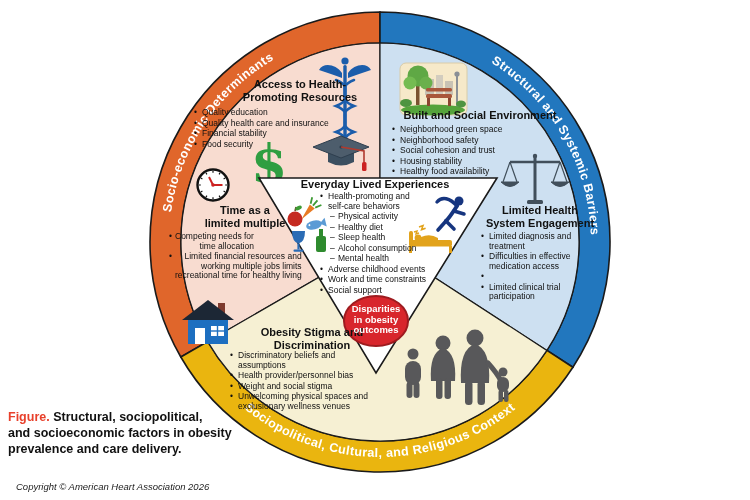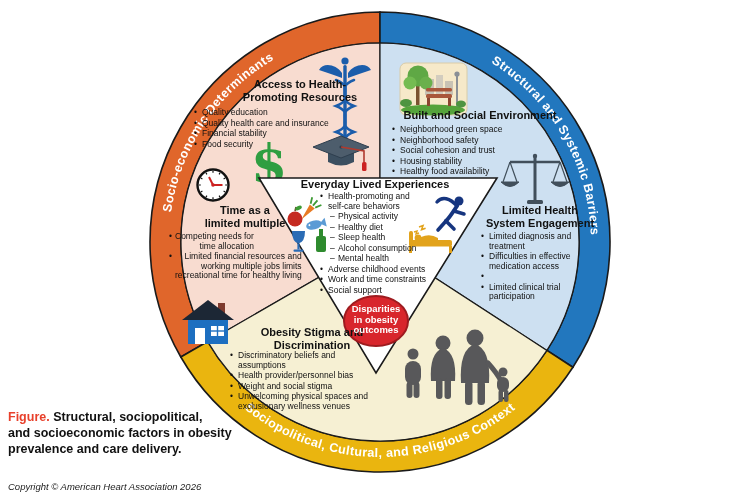--- a/index.html
+++ b/index.html
@@ -346,16 +346,16 @@
 in obesity
 outcomes</div>
 
   <div class="blk caption" style="left:8px;top:410px;">
     <span class="fig-label">Figure.</span>
     <span class="fig-text">Structural, sociopolitical,
 and socioeconomic factors in obesity
 prevalence and care delivery.</span>
   </div>
 
-  <div class="blk copyright" style="left:8px;top:481px;">Copyright © American Heart Association 2026</div>
+  <div class="blk copyright" style="left:16px;top:481px;">Copyright © American Heart Association 2026</div>
 
 </div>
 </div>
 
 </body></html>

